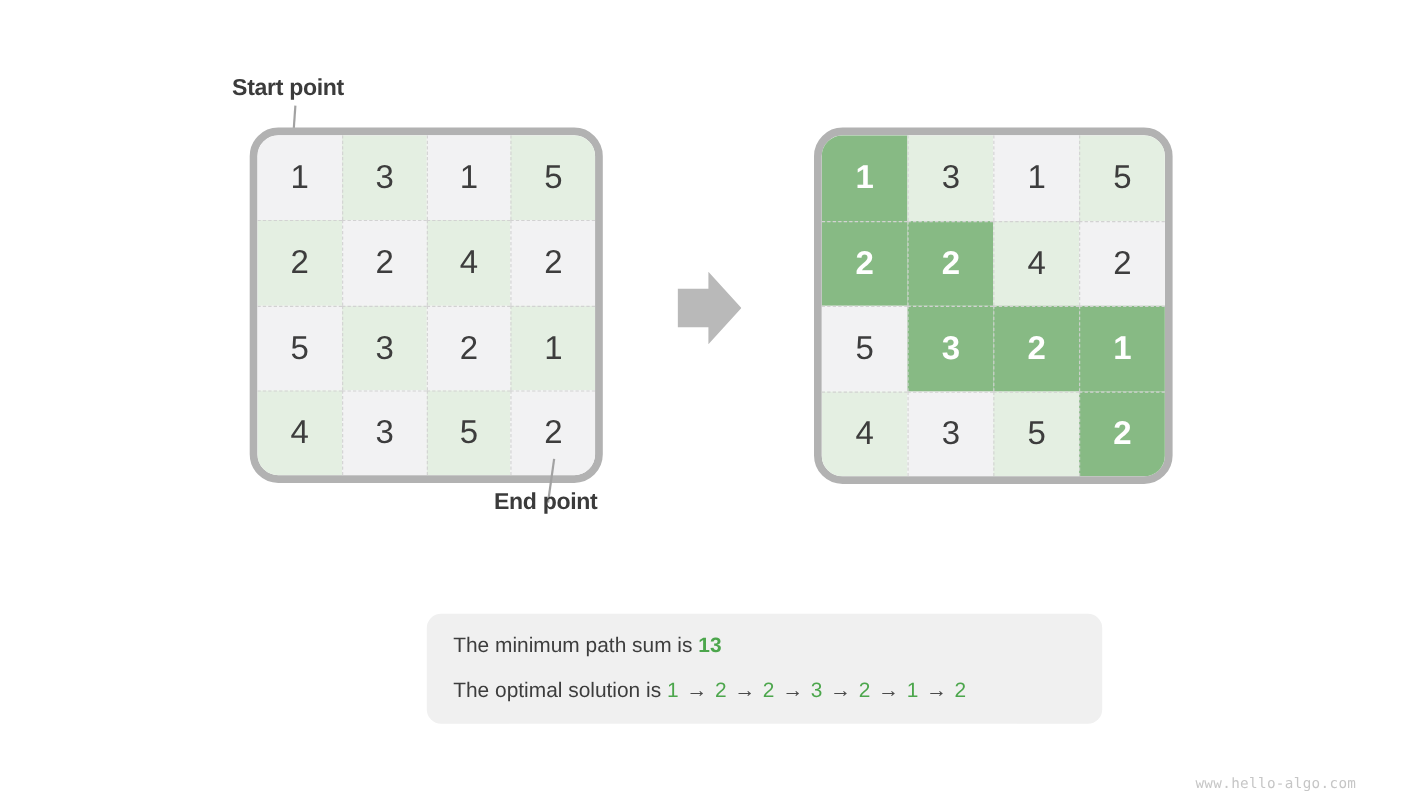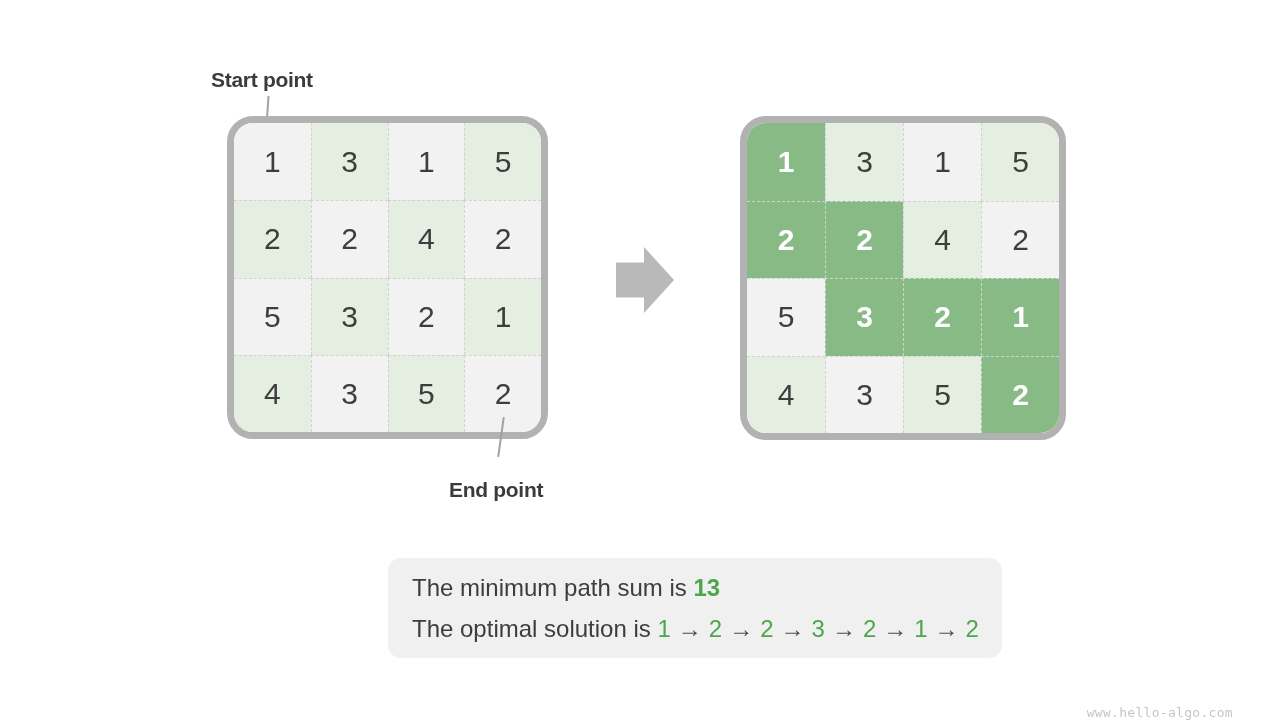--- a/index.html
+++ b/index.html
@@ -11,21 +11,21 @@
   
   .pt-label {
     position: absolute;
     font-size: 21px;
     font-weight: bold;
     color: #3b3b3b;
     letter-spacing: -0.3px;
     white-space: nowrap;
   }
   .pt-label.start { left: 211px; top: 68px; }
-  .pt-label.end   { left: 449px; top: 478px; }
+  .pt-label.end   { left: 449px; top: 445px; }
 
   .pointer-line {
     position: absolute;
     width: 1.5px;
     background: #a2a2a2;
   }
   .pointer-line.start { left: 266px; top: 96px;  height: 44px; transform: rotate(4deg); }
   .pointer-line.end   { left: 500px; top: 417px; height: 40px; transform: rotate(8deg); }
 
   
@@ -61,21 +61,21 @@
   
   .info-box {
     position: absolute;
     left: 388px; top: 558px;
     width: 614px; height: 100px;
     background: var(--info-box-bg, #f0f0f0);
     border-radius: 13px;
     padding: 9px 0 0 24px;
   }
   .info-line {
-    font-size: 24px;
+    font-size: 19px;
     line-height: 41px;
     color: #3d3d3d;
     white-space: nowrap;
   }
   .bold-green { color: var(--accent-green, #4ca64c); font-weight: bold; }
   .seq-num    { color: var(--accent-green, #4ca64c); }
   .seq-arrow  { color: #4a4a4a; margin: 0 7px; }
 
   .watermark {
     position: absolute;

